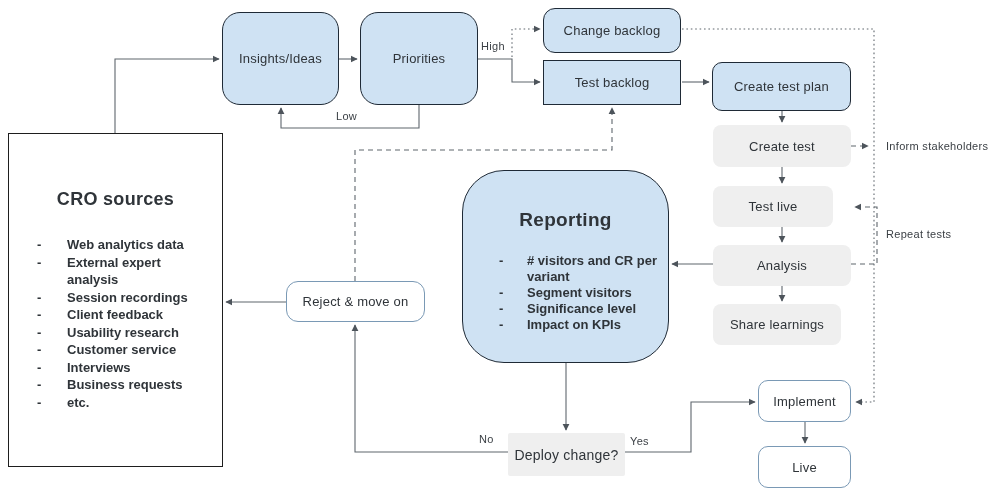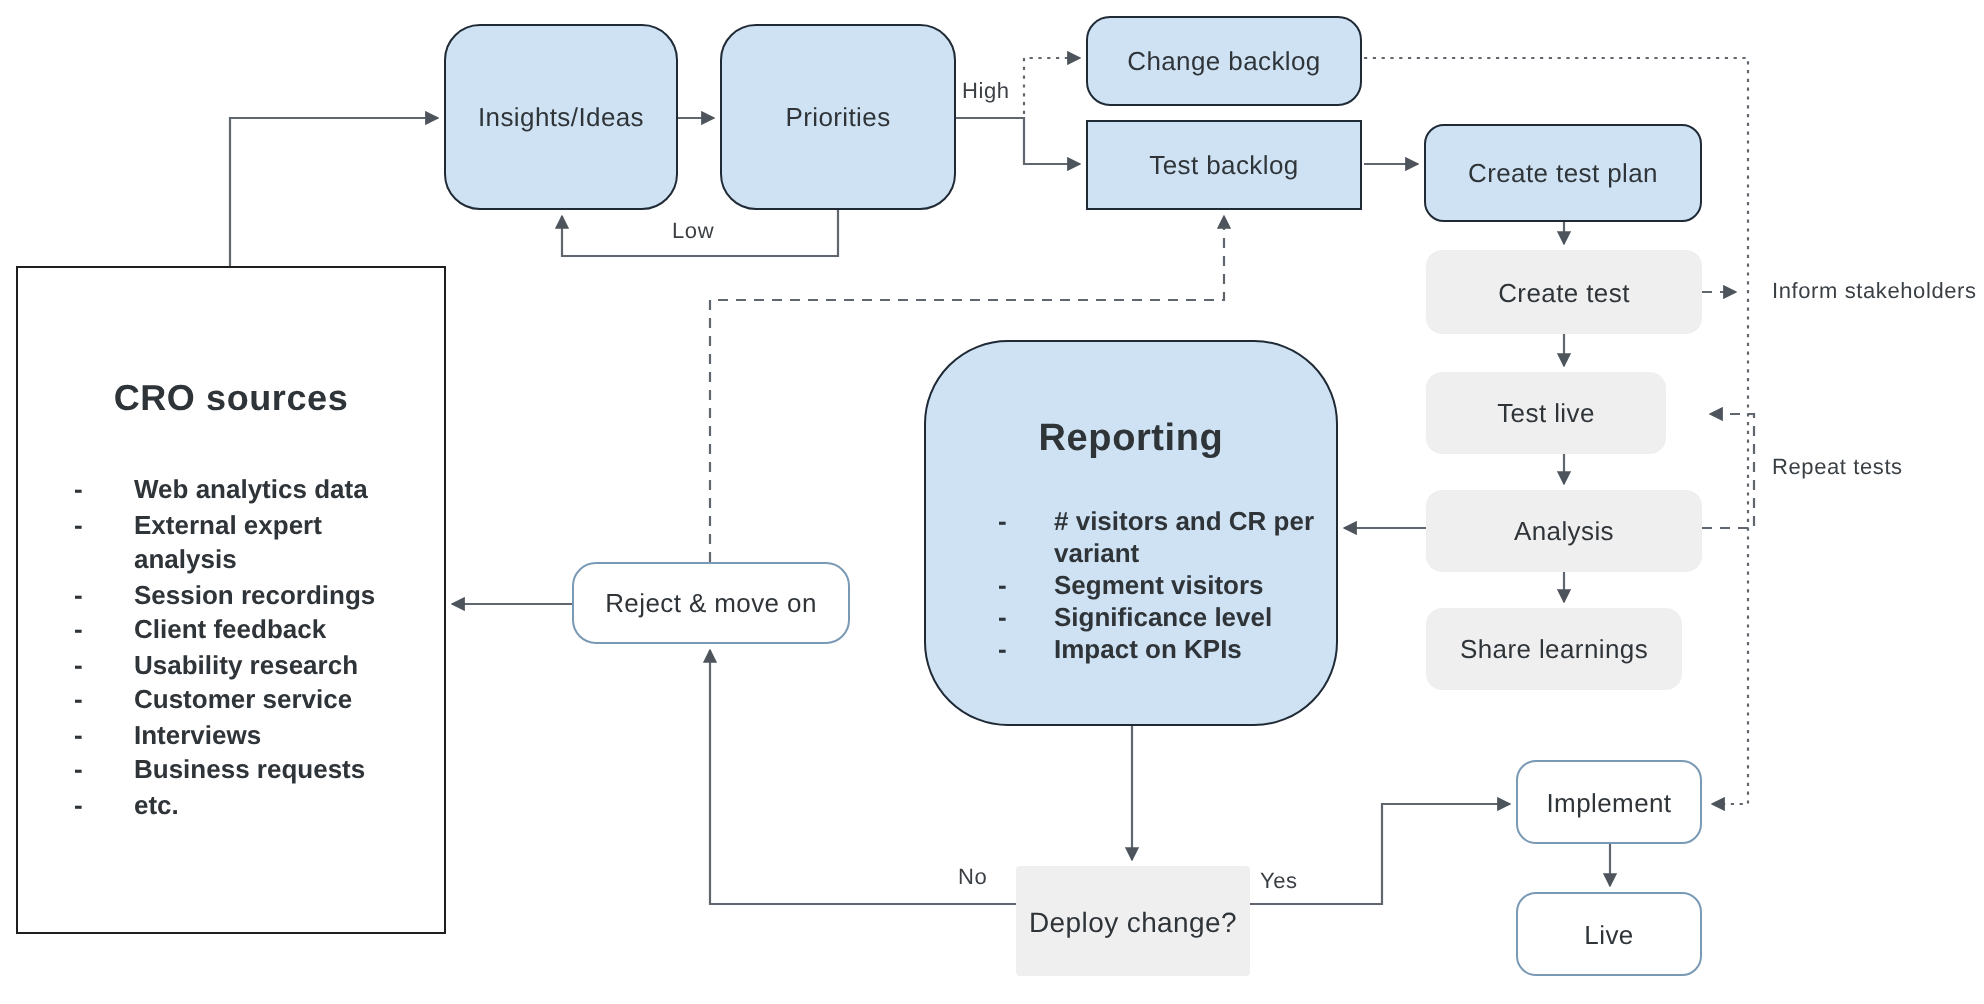--- a/index.html
+++ b/index.html
@@ -36,21 +36,21 @@
   .node-insights        { left:222px; top:12px;  width:117px; height:93px; border-radius:18px; }
   .node-priorities      { left:360px; top:12px;  width:118px; height:93px; border-radius:18px; }
   .node-change-backlog  { left:543px; top:8px;   width:138px; height:45px; border-radius:12px; }
   .node-test-backlog    { left:543px; top:60px;  width:138px; height:45px; border-radius:0; }
   .node-create-test-plan{ left:712px; top:62px;  width:139px; height:49px; border-radius:10px; }
   .node-create-test     { left:713px; top:125px; width:138px; height:42px; border-radius:8px; }
   .node-test-live       { left:713px; top:186px; width:120px; height:41px; border-radius:8px; }
   .node-analysis        { left:713px; top:245px; width:138px; height:41px; border-radius:8px; }
   .node-share-learnings { left:713px; top:304px; width:128px; height:41px; border-radius:8px; }
   .node-reject          { left:286px; top:281px; width:139px; height:41px; border-radius:12px; }
-  .node-deploy          { left:508px; top:433px; width:117px; height:55px; border-radius:2px; font-size:14px; }
+  .node-deploy          { left:508px; top:433px; width:117px; height:43px; border-radius:2px; font-size:14px; }
   .node-implement       { left:758px; top:380px; width:93px;  height:42px; border-radius:10px; }
   .node-live            { left:758px; top:446px; width:93px;  height:42px; border-radius:10px; }
 
   .bigbox {
     position: absolute;
     box-sizing: border-box;
     display: block;
     text-align: left;
     font-weight: bold;
   }

